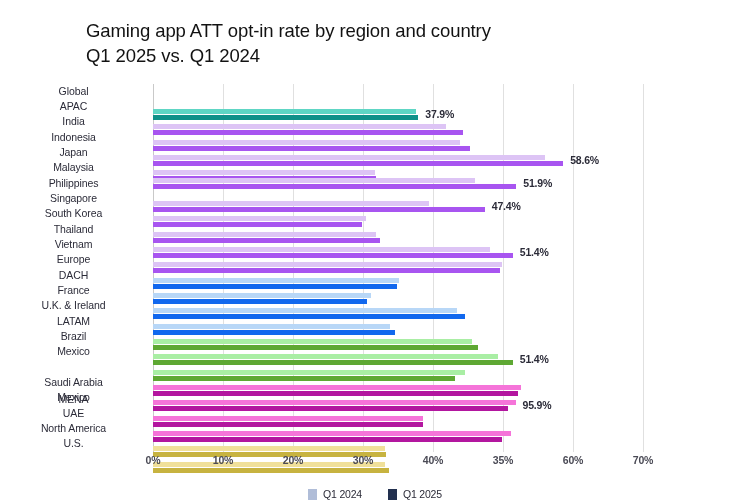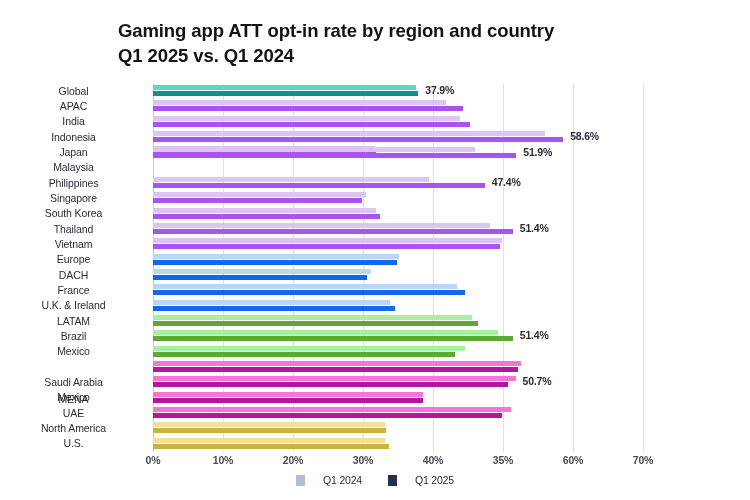--- a/index.html
+++ b/index.html
@@ -21,26 +21,25 @@
     box-sizing: border-box;
   }
   .title-block {
     position: absolute;
     left: 86px;
     top: 18px;
     width: 600px;
   }
   .title-line {
     font-size: 18.5px;
-    font-weight: bold;
+    font-weight: normal;
     color: #121212;
     letter-spacing: -0.1px;
     line-height: 25px;
     white-space: nowrap;
-    margin-left: 32px;
   }
   
   #plot {
     position: absolute;
     left: 153px;
     top: 84px;
     width: 497px;   
     height: 368px;
   }
   .gridline {
@@ -54,20 +53,21 @@
     background: #c9c9c9;
   }
   .rows {
     position: absolute;
     left: 0; top: 0; right: 0; bottom: 0;
   }
   .row {
     position: absolute;
     left: 0;
     width: 100%;
+    margin-top: 24px;
   }
   .bar {
     position: absolute;
     left: 0;
     height: 5px;
     border-radius: 0;
   }
   .bar.b2024 { top: 1px; }
   .bar.b2025 { top: 7px; }
   .datalabel {
@@ -123,21 +123,22 @@
     top: 474px;
     width: 750px;
     display: flex;
     justify-content: center;
     align-items: center;
     gap: 26px;
   }
   .legend-item {
     display: flex;
     align-items: center;
-    gap: 18px;
+    gap: 6px;
+    margin-top: 14px;
   }
   .legend-swatch {
     width: 9px;
     height: 11px;
     display: block;
   }
   .legend-label {
     font-size: 10.5px;
     color: #2b2b38;
     letter-spacing: -0.2px;
@@ -206,21 +207,21 @@
         </div>
         <div class="row" style="top: 46px; height: 15.3333px;">
           <div class="bar b2024" style="width: 392px; background: rgb(221, 196, 245);"></div>
           <div class="bar b2025" style="width: 410.2px; background: rgb(168, 85, 240);"></div>
           <div class="datalabel" style="left: 417.2px;">58.6%</div>
         </div>
         <div class="row" style="top: 61.3333px; height: 15.3333px;">
           <div class="bar b2024" style="width: 221.9px; background: rgb(221, 196, 245);"></div>
           <div class="bar b2025" style="width: 223.3px; background: rgb(168, 85, 240);"></div>
         </div>
-        <div class="row" style="top: 62px; height: 15.3333px; text-align: center;">
+        <div class="row" style="top: 69px; height: 15.3333px; text-align: center;">
           <div class="bar b2024" style="width: 322px; background: rgb(221, 196, 245);"></div>
           <div class="bar b2025" style="width: 363.3px; background: rgb(168, 85, 240);"></div>
           <div class="datalabel" style="left: 370.3px;">51.9%</div>
         </div>
         <div class="row" style="top: 92px; height: 15.3333px;">
           <div class="bar b2024" style="width: 275.8px; background: rgb(221, 196, 245);"></div>
           <div class="bar b2025" style="width: 331.8px; background: rgb(168, 85, 240);"></div>
           <div class="datalabel" style="left: 338.8px;">47.4%</div>
         </div>
         <div class="row" style="top: 107.333px; height: 15.3333px;">
@@ -269,21 +270,21 @@
           <div class="bar b2024" style="width: 311.5px; background: rgb(169, 238, 164);"></div>
           <div class="bar b2025" style="width: 301.7px; background: rgb(94, 168, 51);"></div>
         </div>
         <div class="row" style="top: 276px; height: 15.3333px;">
           <div class="bar b2024" style="width: 367.5px; background: rgb(245, 116, 217);"></div>
           <div class="bar b2025" style="width: 365.4px; background: rgb(179, 22, 159);"></div>
         </div>
         <div class="row" style="top: 291.333px; height: 15.3333px;">
           <div class="bar b2024" style="width: 362.6px; background: rgb(245, 116, 217);"></div>
           <div class="bar b2025" style="width: 354.9px; background: rgb(179, 22, 159);"></div>
-          <div class="datalabel" style="left: 369.6px;">50.7%</div>
+          <div class="datalabel" style="left: 369.6px;">95.9%</div>
         </div>
         <div class="row" style="top: 306.667px; height: 15.3333px;">
           <div class="bar b2024" style="width: 270.2px; background: rgb(245, 116, 217);"></div>
           <div class="bar b2025" style="width: 270.2px; background: rgb(179, 22, 159);"></div>
         </div>
         <div class="row" style="top: 322px; height: 15.3333px;">
           <div class="bar b2024" style="width: 358.4px; background: rgb(245, 116, 217);"></div>
           <div class="bar b2025" style="width: 348.6px; background: rgb(179, 22, 159);"></div>
         </div>
         <div class="row" style="top: 337.333px; height: 15.3333px;">

